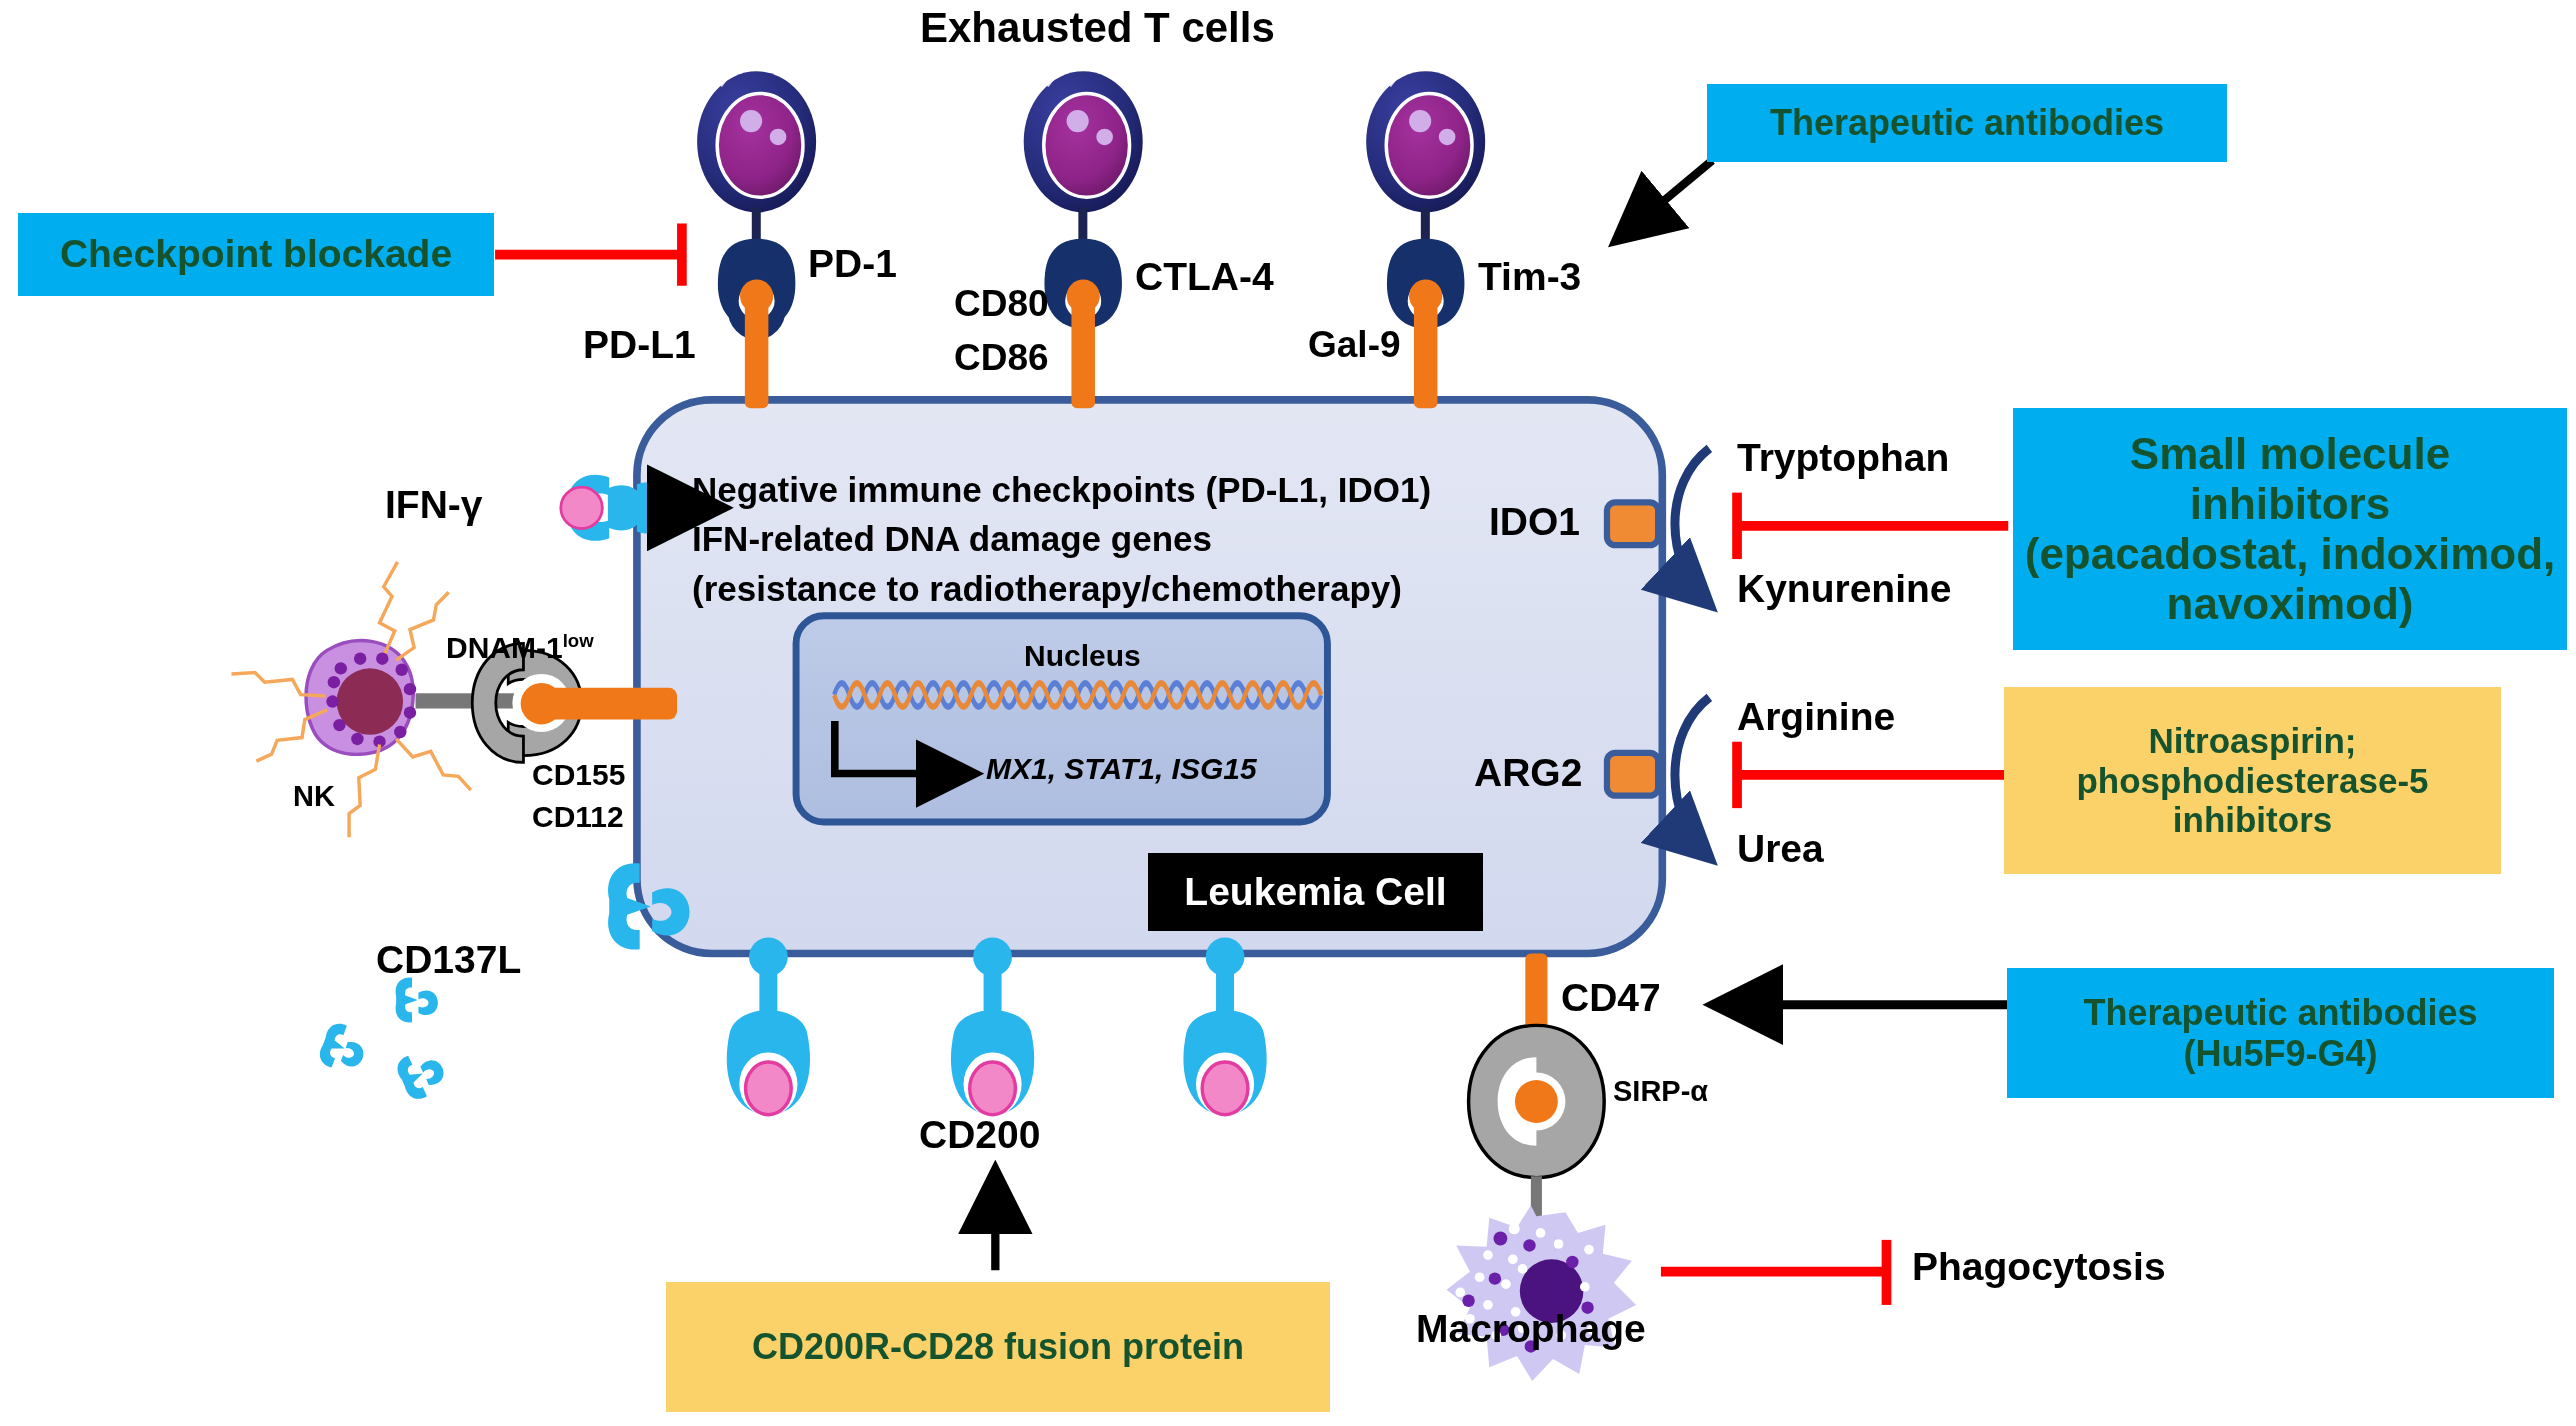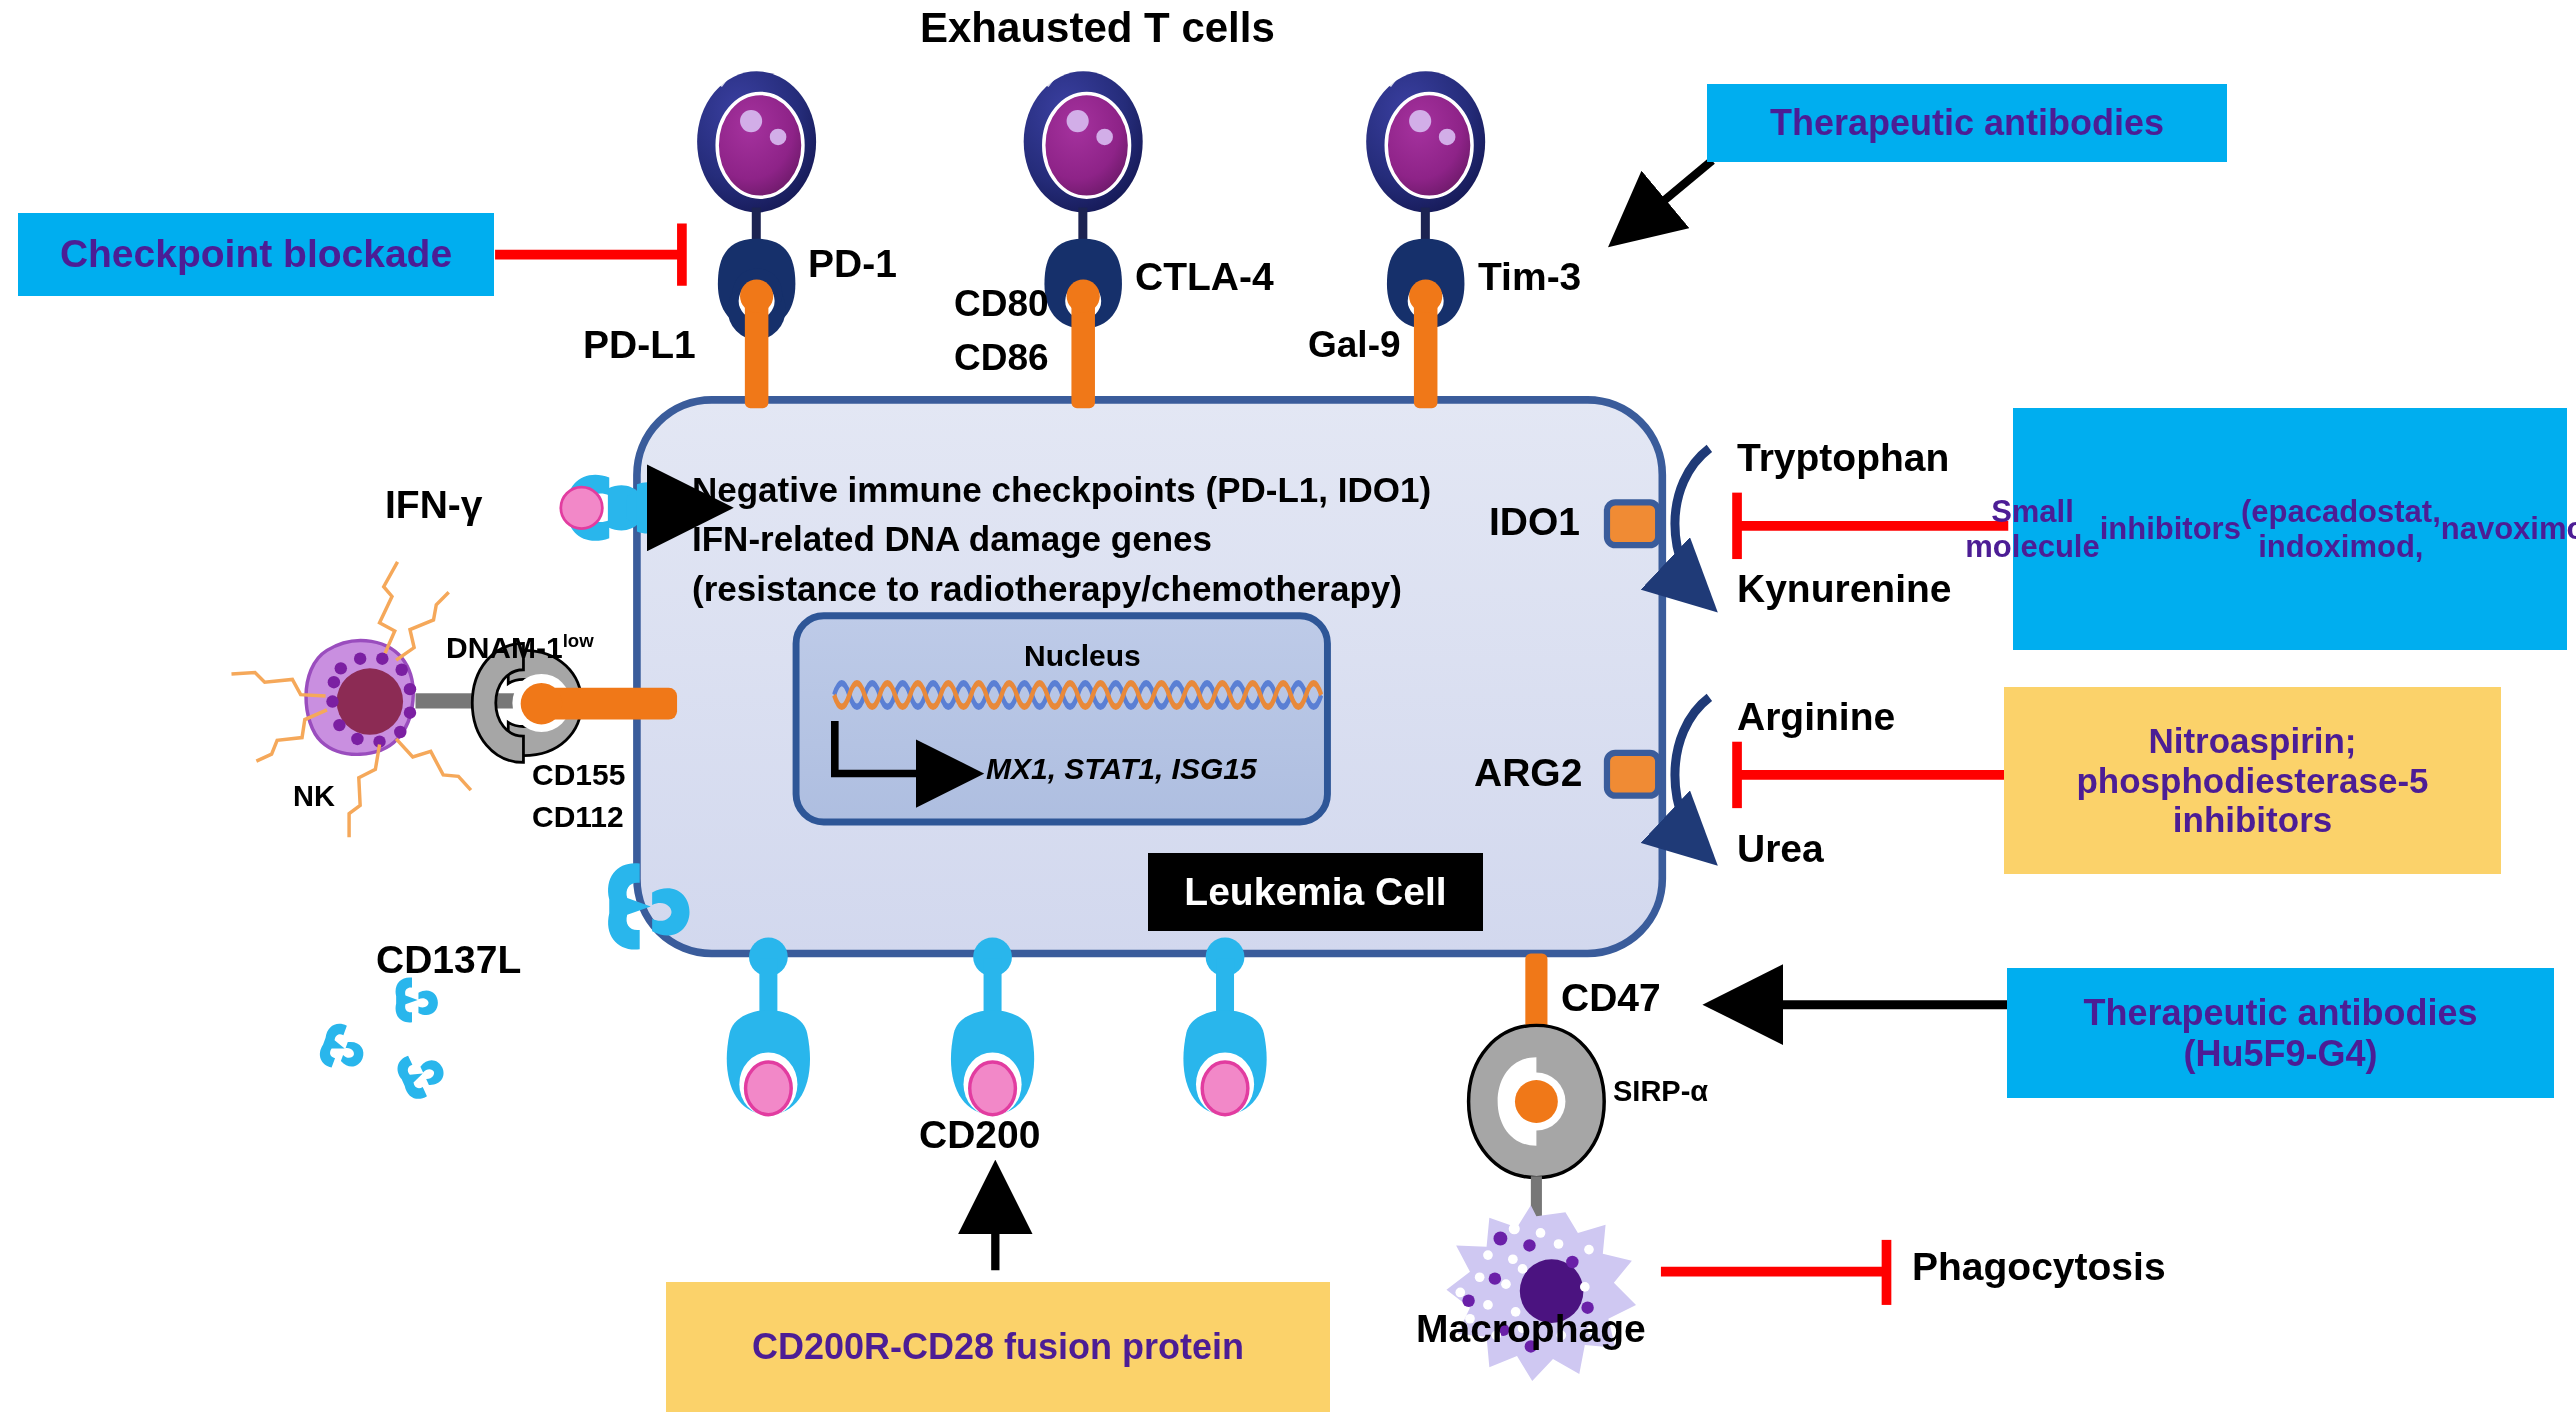--- a/index.html
+++ b/index.html
@@ -5,21 +5,21 @@
   html,body{margin:0;padding:0;background:#ffffff;}
   body{
     font-family:"Liberation Sans", sans-serif;
     width:2576px;height:1426px;position:relative;overflow:hidden;
     -webkit-font-smoothing:antialiased;
   }
   .stage{position:absolute;left:0;top:0;width:2576px;height:1426px;}
   .svglayer{position:absolute;left:0;top:0;width:2576px;height:1426px;}
   .lbl{position:absolute;color:#000;font-weight:bold;white-space:nowrap;line-height:1.06;}
   .box{position:absolute;display:flex;align-items:center;justify-content:center;
-       text-align:center;font-weight:bold;color:#4c1d95;line-height:1.14;}
+       text-align:center;font-weight:bold;color:#14532d;line-height:1.14;}
   .box.cyan{background:#00AEEF;}
   .box.yellow{background:#FBD26A;}
   .box.navy{background:#000000;color:#ffffff;}
   .sup{font-size:0.62em;vertical-align:super;font-weight:bold;}
   .ital{font-style:italic;}
 </style>
 </head>
 <body>
 
 <div class="stage">
@@ -352,21 +352,21 @@
 <div class="lbl" style="left:532px;top:801px;font-size:30px;">CD112</div>
 
 <div class="lbl" style="left:1489px;top:501px;font-size:39px;">IDO1</div>
 <div class="lbl" style="left:1474px;top:752px;font-size:39px;">ARG2</div>
 
 <div class="lbl" style="left:1737px;top:437px;font-size:39px;">Tryptophan</div>
 <div class="lbl" style="left:1737px;top:568px;font-size:39px;">Kynurenine</div>
 <div class="lbl" style="left:1737px;top:696px;font-size:39px;">Arginine</div>
 <div class="lbl" style="left:1737px;top:828px;font-size:39px;">Urea</div>
 
-<div class="box cyan" style="left:2013px;top:408px;width:554px;height:242px;font-size:31px;flex-direction:row;">
+<div class="box cyan" style="left:2013px;top:408px;width:554px;height:242px;font-size:44px;flex-direction:column;">
   <span>Small molecule</span>
   <span>inhibitors</span>
   <span>(epacadostat, indoximod,</span>
   <span>navoximod)</span>
 </div>
 
 <div class="box yellow" style="left:2004px;top:687px;width:497px;height:187px;font-size:35px;flex-direction:column;">
   <span>Nitroaspirin;</span>
   <span>phosphodiesterase-5</span>
   <span>inhibitors</span>

